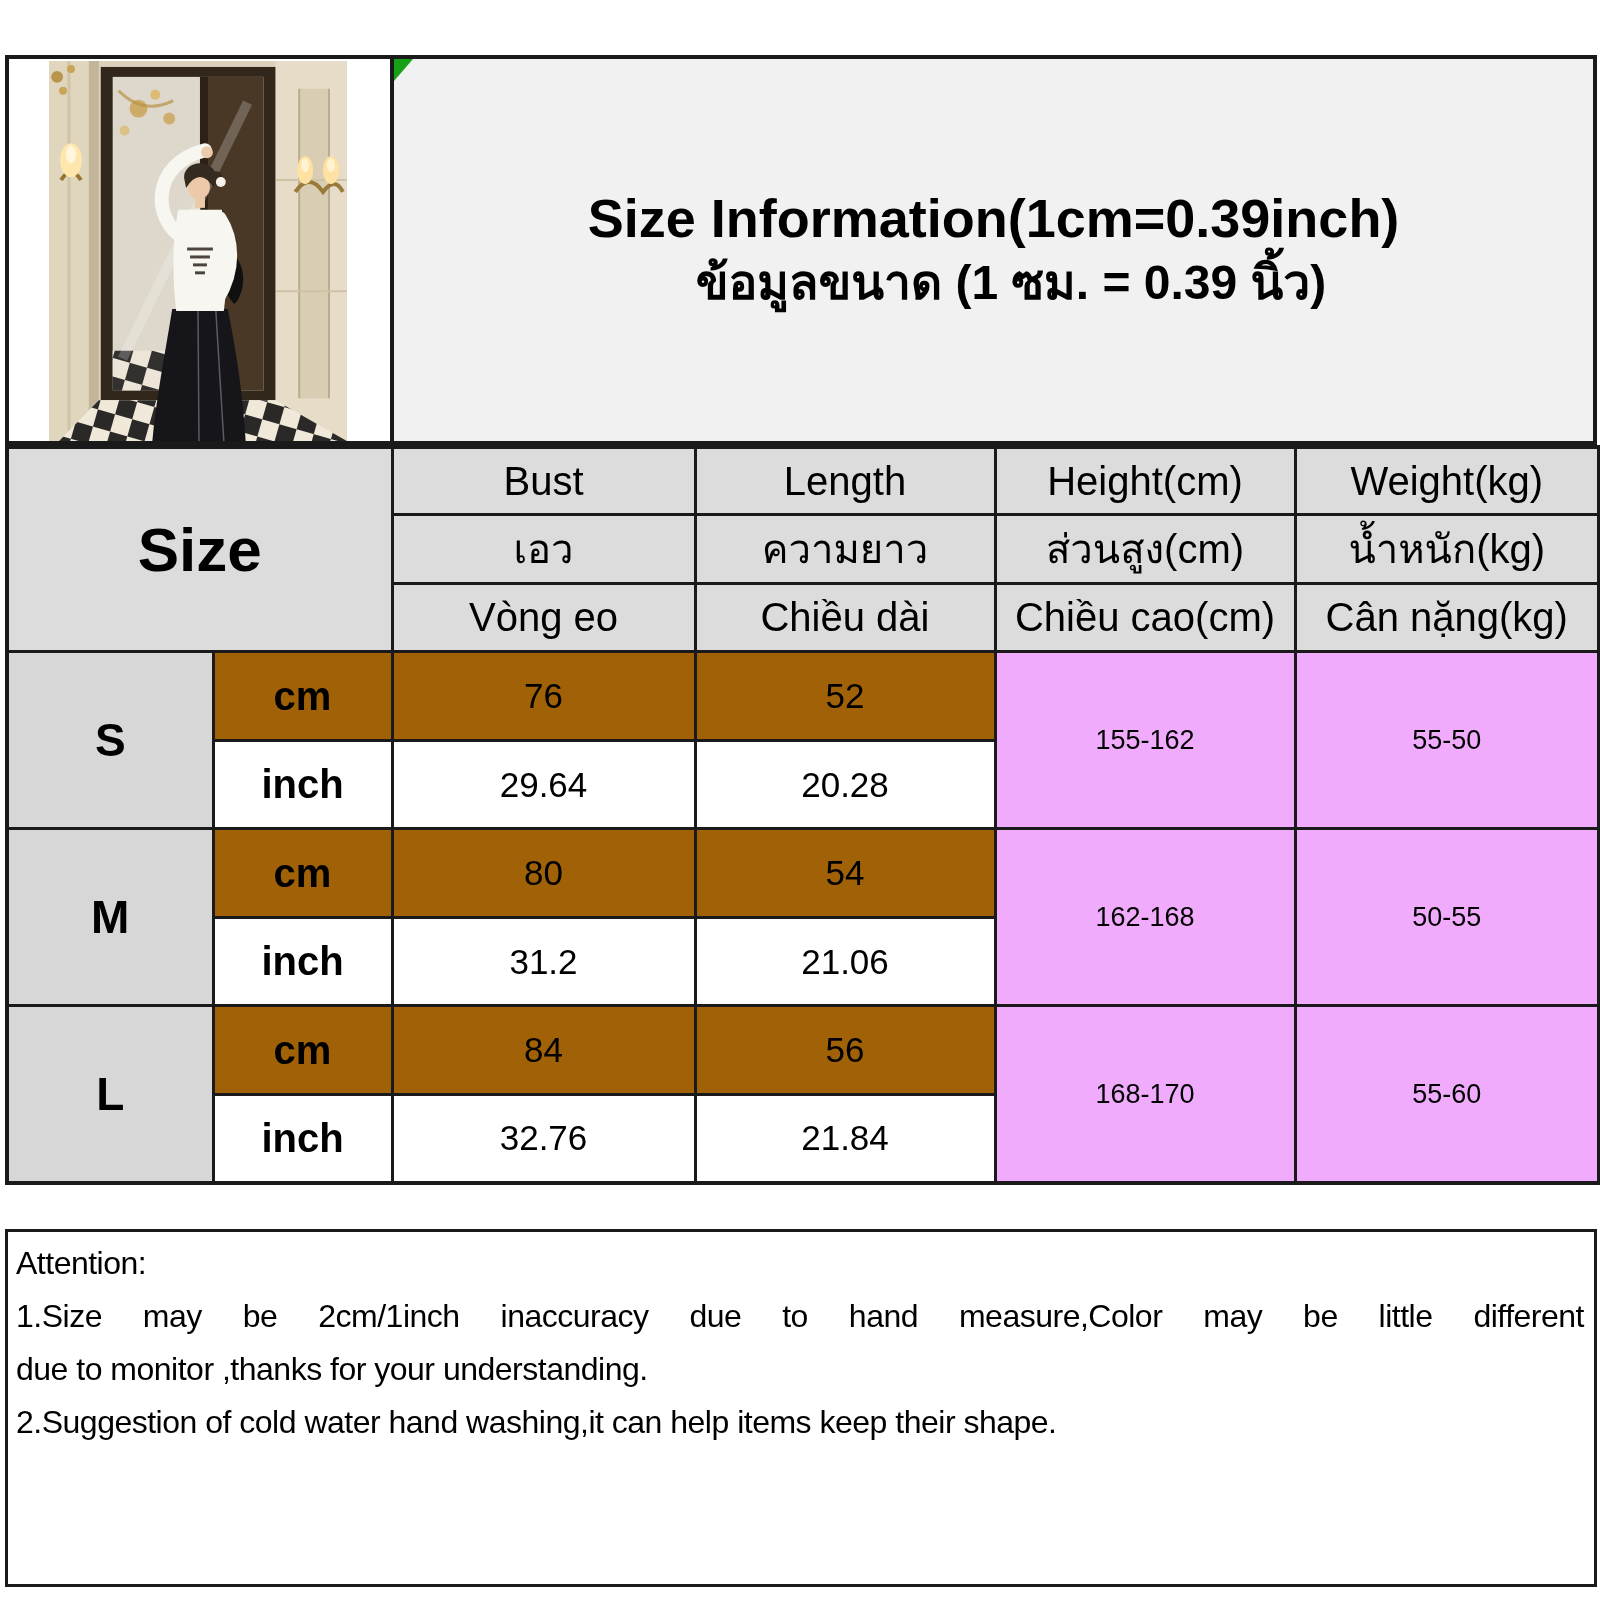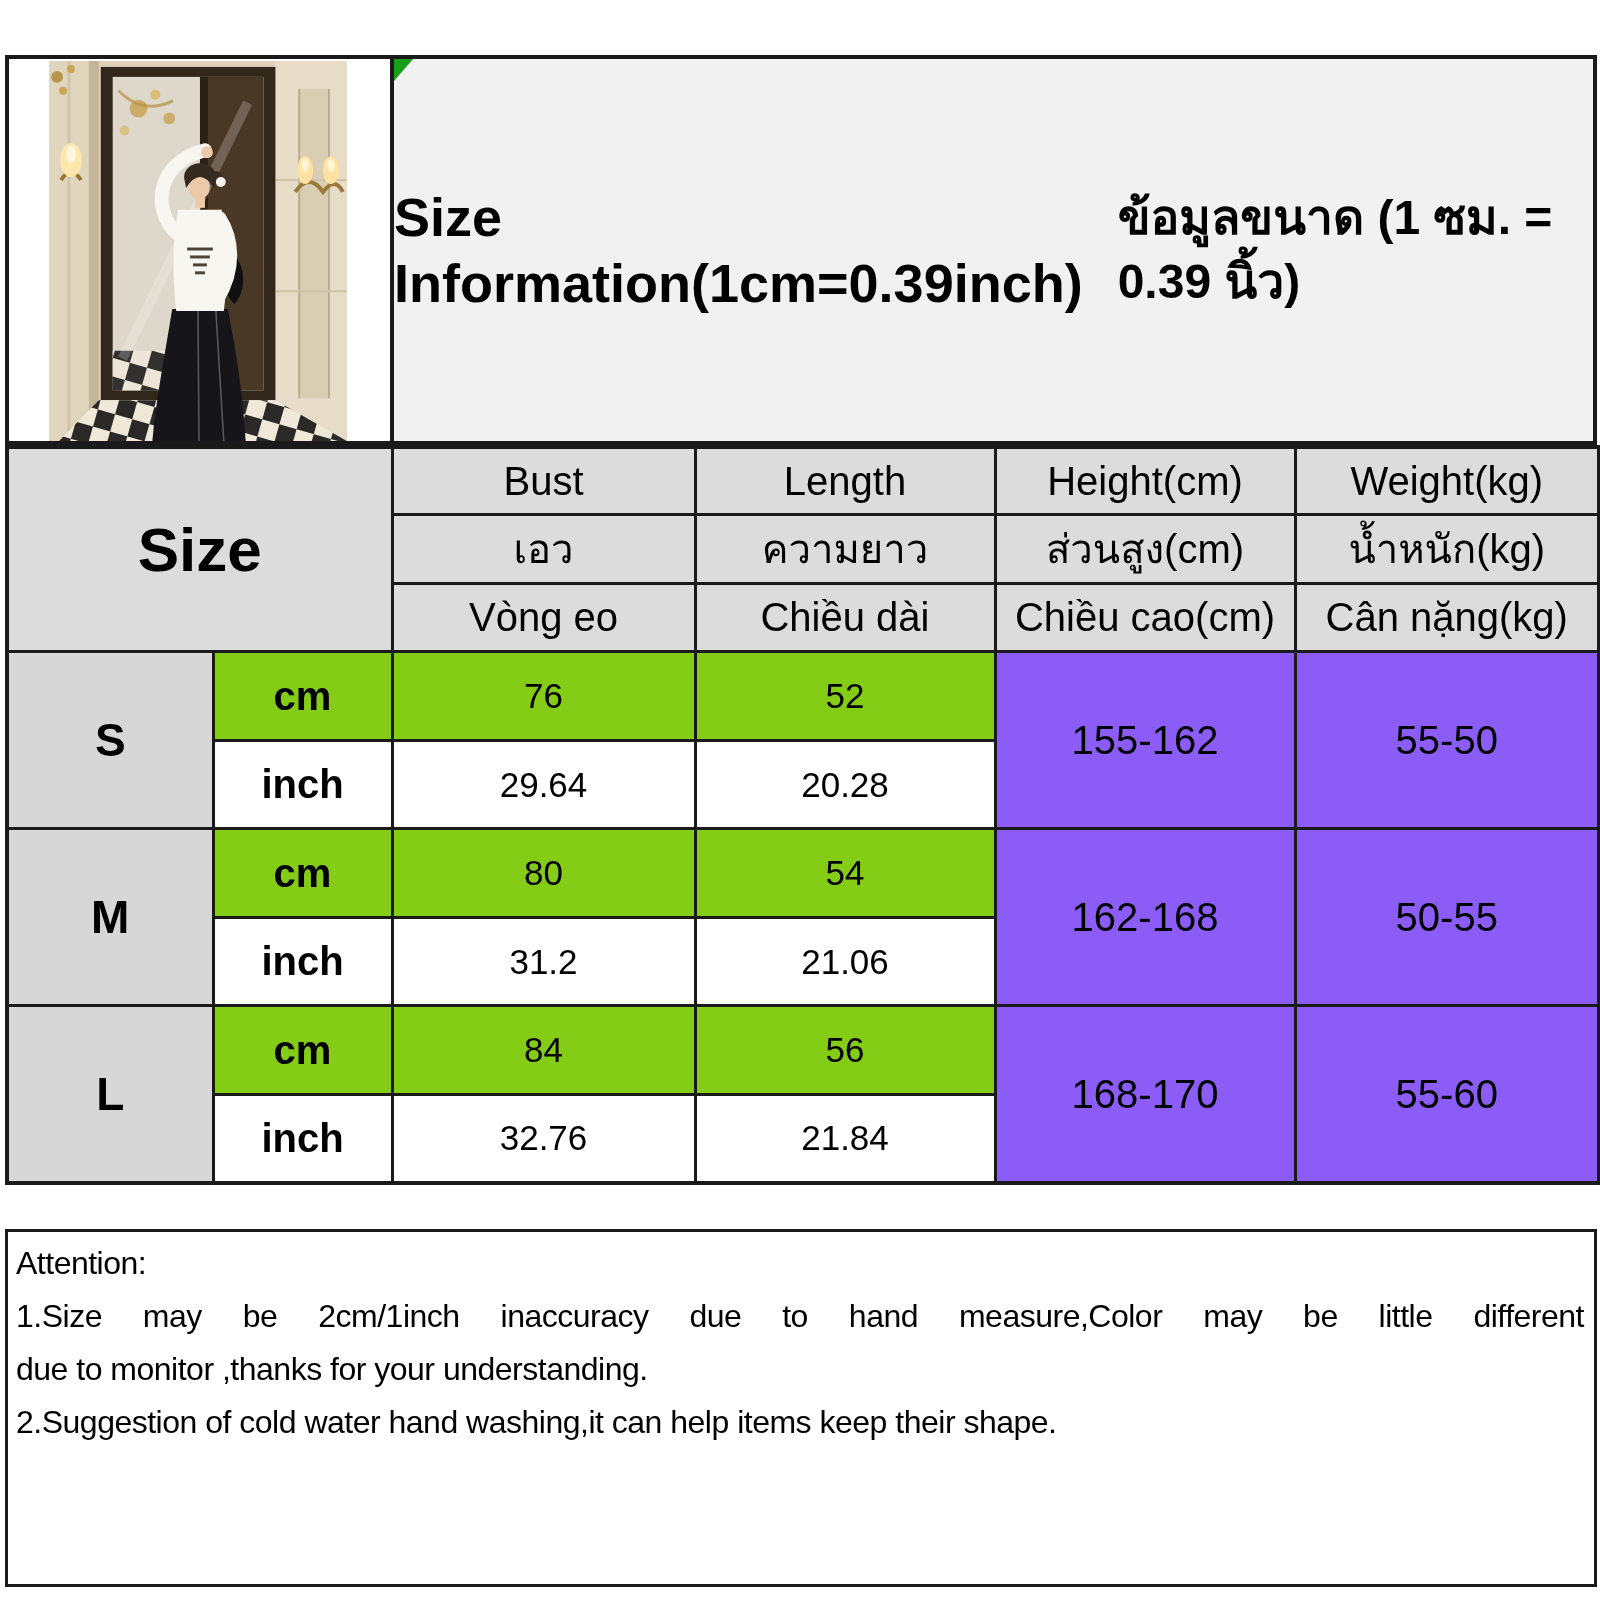--- a/index.html
+++ b/index.html
@@ -13,21 +13,21 @@
     position:absolute; left:5px; top:55px; width:1592px; height:390px;
     border:4px solid #1a1a1a; box-sizing:border-box; display:flex; background:#fff;
   }
   .photo-cell {
     width:385px; flex:0 0 385px; border-right:4px solid #1a1a1a; box-sizing:border-box;
     background:#fff; position:relative; overflow:hidden;
   }
   .photo-cell svg { position:absolute; left:40px; top:2px; }
   .title-cell {
     flex:1; background:#f0f1f0; position:relative;
-    display:flex; flex-direction:row; justify-content:center; align-items:center;
+    display:flex; flex-direction:column; justify-content:center; align-items:center;
   }
   .corner {
     position:absolute; left:0; top:0; width:0; height:0;
     border-top:22px solid #17a017; border-right:19px solid transparent;
   }
   .t-en { font-size:54px; font-weight:bold; line-height:66px; }
   .t-th { font-size:48px; font-weight:bold; line-height:64px;margin-left:35px; }
   .t-vi { font-size:52px; font-weight:bold; line-height:66px; }
 
   
@@ -36,24 +36,24 @@
     border-collapse:collapse; table-layout:fixed; background:#fff;
     border:4px solid #1a1a1a;
   }
   .size-table td { border:3px solid #1a1a1a; text-align:center; vertical-align:middle; padding:0; overflow:hidden; }
   tr.hr { height:66px; }
   tr.dr { height:86px; }
   .hd      { background:#dcdcdc; font-weight:normal; font-size:40px; }
   .size-big{ background:#dcdcdc; font-weight:bold; font-size:62px; }
   .size-lab{ background:#d7d7d7; font-weight:bold; font-size:46px; }
   .unit    { font-weight:bold; font-size:40px; }
-  .bg-cm   { background:#84cc16; }
+  .bg-cm   { background:#a16207; }
   .bg-inch { background:#ffffff; }
   .val     { font-size:35px; font-weight:normal; }
-  .range   { background:#8b5cf6; font-size:40px; font-weight:normal; }
+  .range   { background:#f0abfc; font-size:27px; font-weight:normal; }
 
   
   .attention {
     position:absolute; left:5px; top:1229px; width:1592px; height:358px;
     border:3px solid #1a1a1a; box-sizing:border-box; background:#fff;
     padding:5px 10px 0 8px; font-size:32px; line-height:53px; letter-spacing:-0.5px;
   }
   .att-just { text-align:justify; text-align-last:justify; }
 </style>
 </head>

